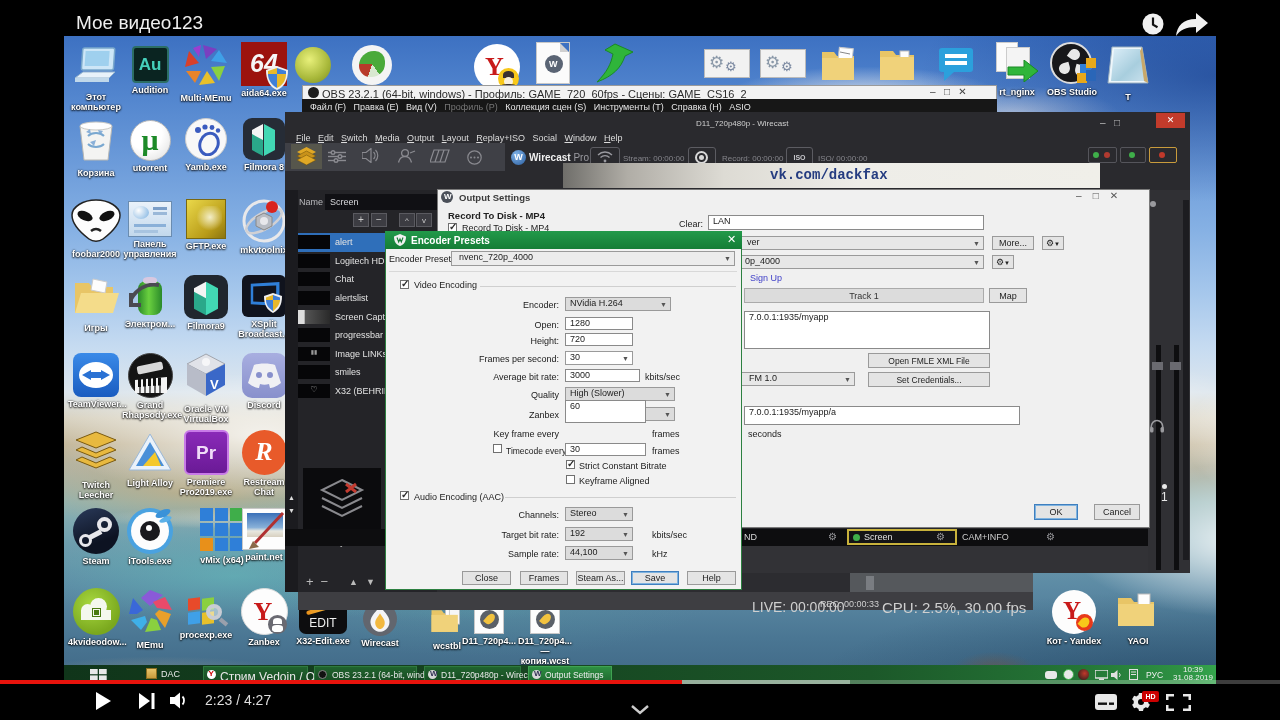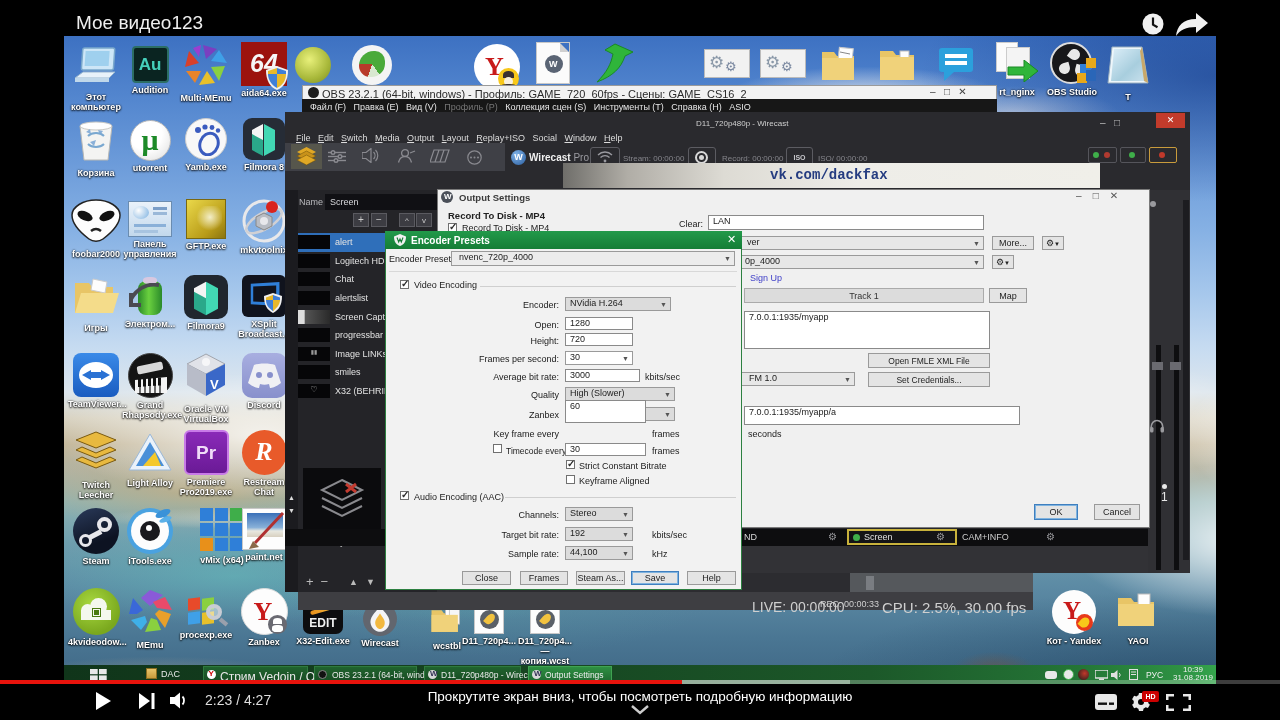--- a/index.html
+++ b/index.html
@@ -493,21 +493,21 @@
         <div class="di" style="left:236px;top:588px">
           <div class="g" style="width:47px;height:47px;border-radius:50%;background:#fdfdfd;border:1px solid #ddd">
             <div class="abs" style="left:12px;top:8px;font-size:26px;font-weight:bold;color:#c81a1a;font-family:'Liberation Serif',serif">Y</div>
             <div class="abs" style="left:26px;top:26px;width:19px;height:19px;border-radius:50%;background:#6a6a72"></div>
             <div class="abs" style="left:31px;top:29px;width:9px;height:6px;border-radius:50% 50% 0 0;background:#fff"></div>
             <div class="abs" style="left:30px;top:36px;width:11px;height:7px;border-radius:40%;background:#fff"></div>
           </div>
           <div class="lb">Zanbex</div>
         </div>
         <div class="di" style="left:295px;top:602px">
-          <div class="g" style="width:40px;height:32px;border-radius:7px;background:#0d0d0f;color:#f0f0f0;font-size:12px;font-weight:bold;line-height:42px">EDIT
+          <div class="g" style="width:48px;height:32px;border-radius:7px;background:#0d0d0f;color:#f0f0f0;font-size:12px;font-weight:normal;line-height:42px">EDIT
             <div class="abs" style="left:7px;top:6px;width:24px;height:4px;border-radius:2px;background:linear-gradient(90deg,#e8901a,#f4b83f);transform:rotate(-16deg)"></div>
           </div>
           <div class="lb">X32-Edit.exe</div>
         </div>
         <div class="di" style="left:352px;top:602px">
           <div class="g" style="width:34px;height:34px;border-radius:50%;background:#62666e">
             <svg width="22" height="26" viewBox="0 0 24 28" style="position:absolute;left:6px;top:4px">
                 <path d="M12 0 C18 8 24 12 22 20 C20 26 15 28 12 28 C9 28 4 26 2 20 C0 12 6 8 12 0Z" fill="#f4f4f6"></path>
                 <path d="M12 8 C15 13 18 15 17 20 C16 24 13 25 12 25 C11 25 8 24 7 20 C6 15 9 13 12 8Z" fill="#f2b83f"></path>
               </svg>
@@ -874,21 +874,20 @@
     <div class="abs" style="left:96px;top:8px;width:0;height:0;border-left:15px solid #fff;border-top:9px solid transparent;border-bottom:9px solid transparent"></div>
     <svg class="abs" style="left:139px;top:9px" width="17" height="16" viewBox="0 0 17 16">
       <path d="M0 0 L11 8 L0 16 Z" fill="#fff"></path>
         <rect x="12.5" y="0" width="3" height="16" fill="#fff"></rect>
     </svg>
     <svg class="abs" style="left:170px;top:8px" width="19" height="17" viewBox="0 0 19 17">
       <path d="M0 5 L4.5 5 L10 0.5 L10 16.5 L4.5 12 L0 12 Z" fill="#fff"></path>
       <path d="M12.5 4.5 C14.5 6.5 14.5 10.5 12.5 12.5" stroke="#fff" stroke-width="1.8" fill="none"></path>
     </svg>
     <div class="abs" style="left:205px;top:8px;font-size:14px;color:#ddd">2:23&nbsp;/&nbsp;4:27</div>
-    <div class="abs" style="left:0;top:5px;width:1280px;text-align:center;font-size:13.5px;color:#fff">Прокрутите экран вниз, чтобы посмотреть подробную информацию</div>
     <svg class="abs" style="left:630px;top:21px" width="20" height="10" viewBox="0 0 20 10">
       <path d="M2 1 L10 8 L18 1" stroke="#ccc" stroke-width="2.4" fill="none"></path>
     </svg>
     <svg class="abs" style="left:1095px;top:10px" width="22" height="16" viewBox="0 0 22 16">
       <rect x="0" y="0" width="22" height="16" rx="3" fill="#e8e8e8"></rect>
       <rect x="3" y="8.5" width="9" height="2.4" fill="#111"></rect>
         <rect x="14" y="8.5" width="5" height="2.4" fill="#111"></rect>
       <rect x="3" y="3.5" width="5" height="2.4" fill="#111" opacity="0"></rect>
     </svg>
     <svg class="abs" style="left:1131px;top:9px" width="20" height="18" viewBox="0 0 20 18">

